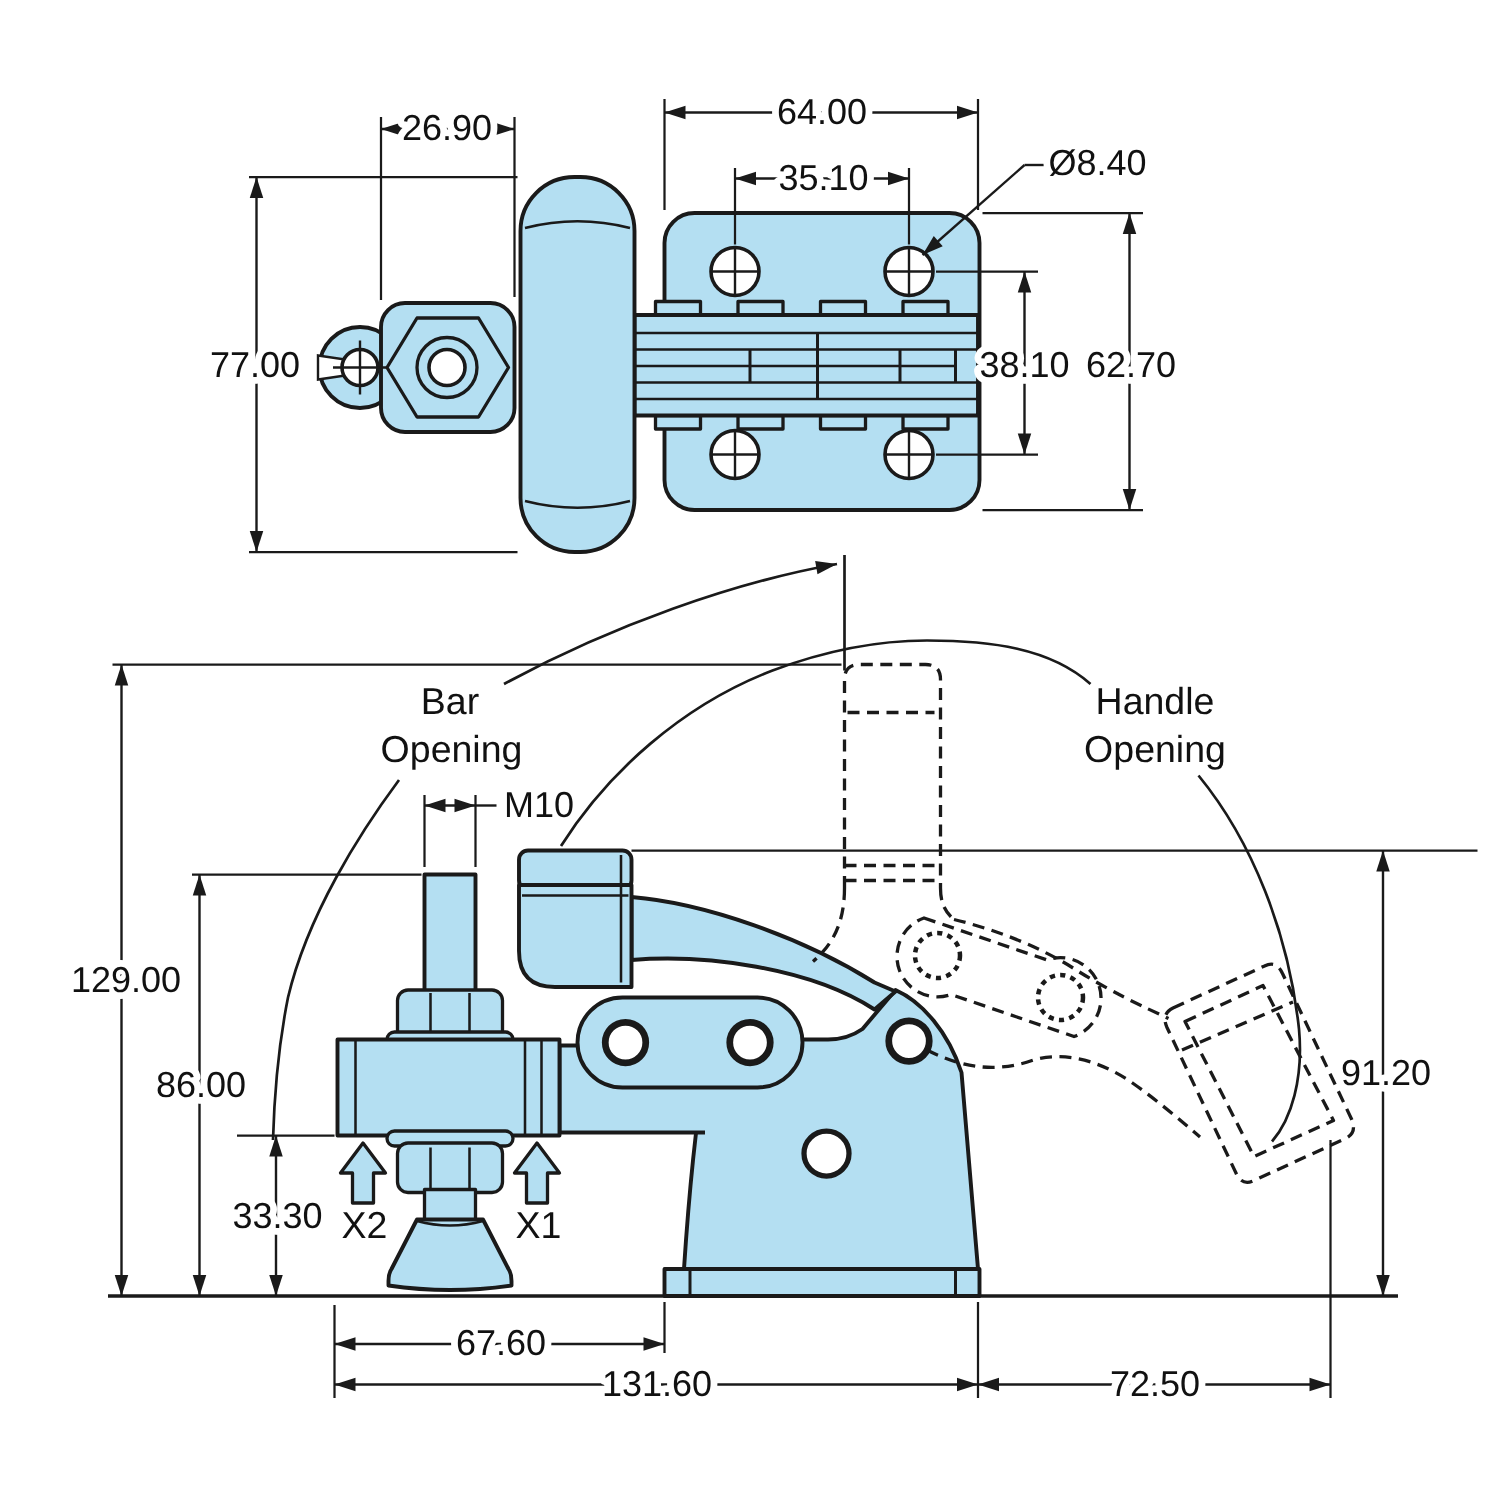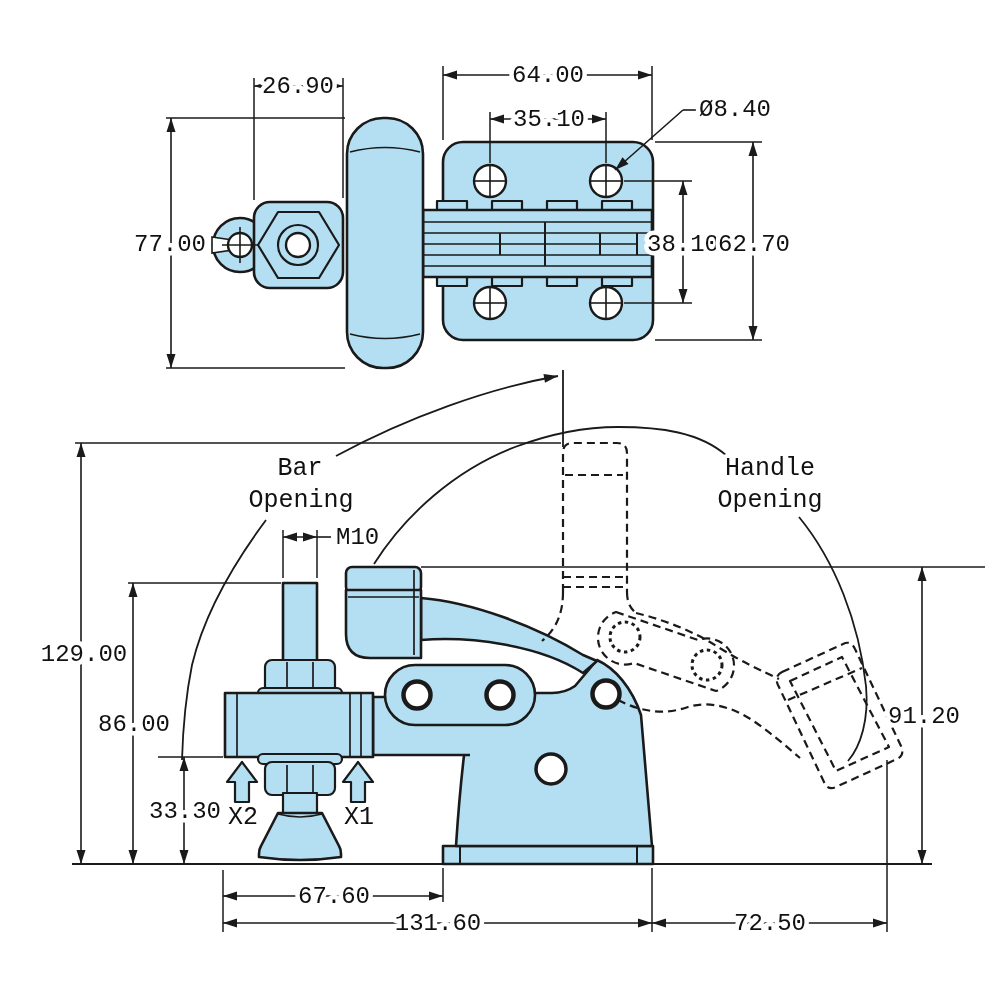--- a/index.html
+++ b/index.html
@@ -1,16 +1,16 @@
 <!DOCTYPE html>
 <html><head>
 <meta charset="utf-8">
 <style>
   html,body{margin:0;padding:0;background:#fff;}
-  .stage{width:876px;height:1000px;position:relative;background:#fff;font-family:Liberation Mono, monospace;}
+  .stage{width:876px;height:1000px;position:relative;background:#fff;font-family:Liberation Sans, sans-serif;}
   svg{display:block;}
   .part{fill:#B4DFF2;stroke:#1A1A1A;stroke-width:2.6;stroke-linejoin:round;}
   .part2{fill:#B4DFF2;stroke:#1A1A1A;stroke-width:2.2;stroke-linejoin:round;}
   .det{stroke:#1A1A1A;stroke-width:1.7;fill:none;}
   .det2{stroke:#1A1A1A;stroke-width:2;fill:none;}
   .hole{fill:#fff;stroke:#1A1A1A;stroke-width:2.4;}
   .ring{fill:#fff;stroke:#1A1A1A;stroke-width:4.5;}
   .cross{stroke:#1A1A1A;stroke-width:1.6;}
   .ext{stroke:#1A1A1A;stroke-width:1.5;fill:none;}
   .dim{stroke:#1A1A1A;stroke-width:1.6;fill:none;}

